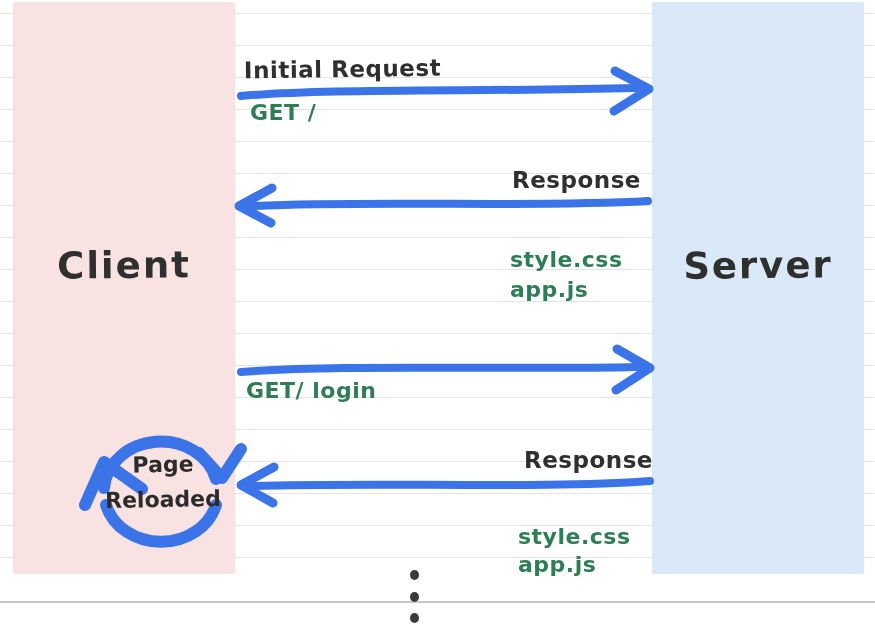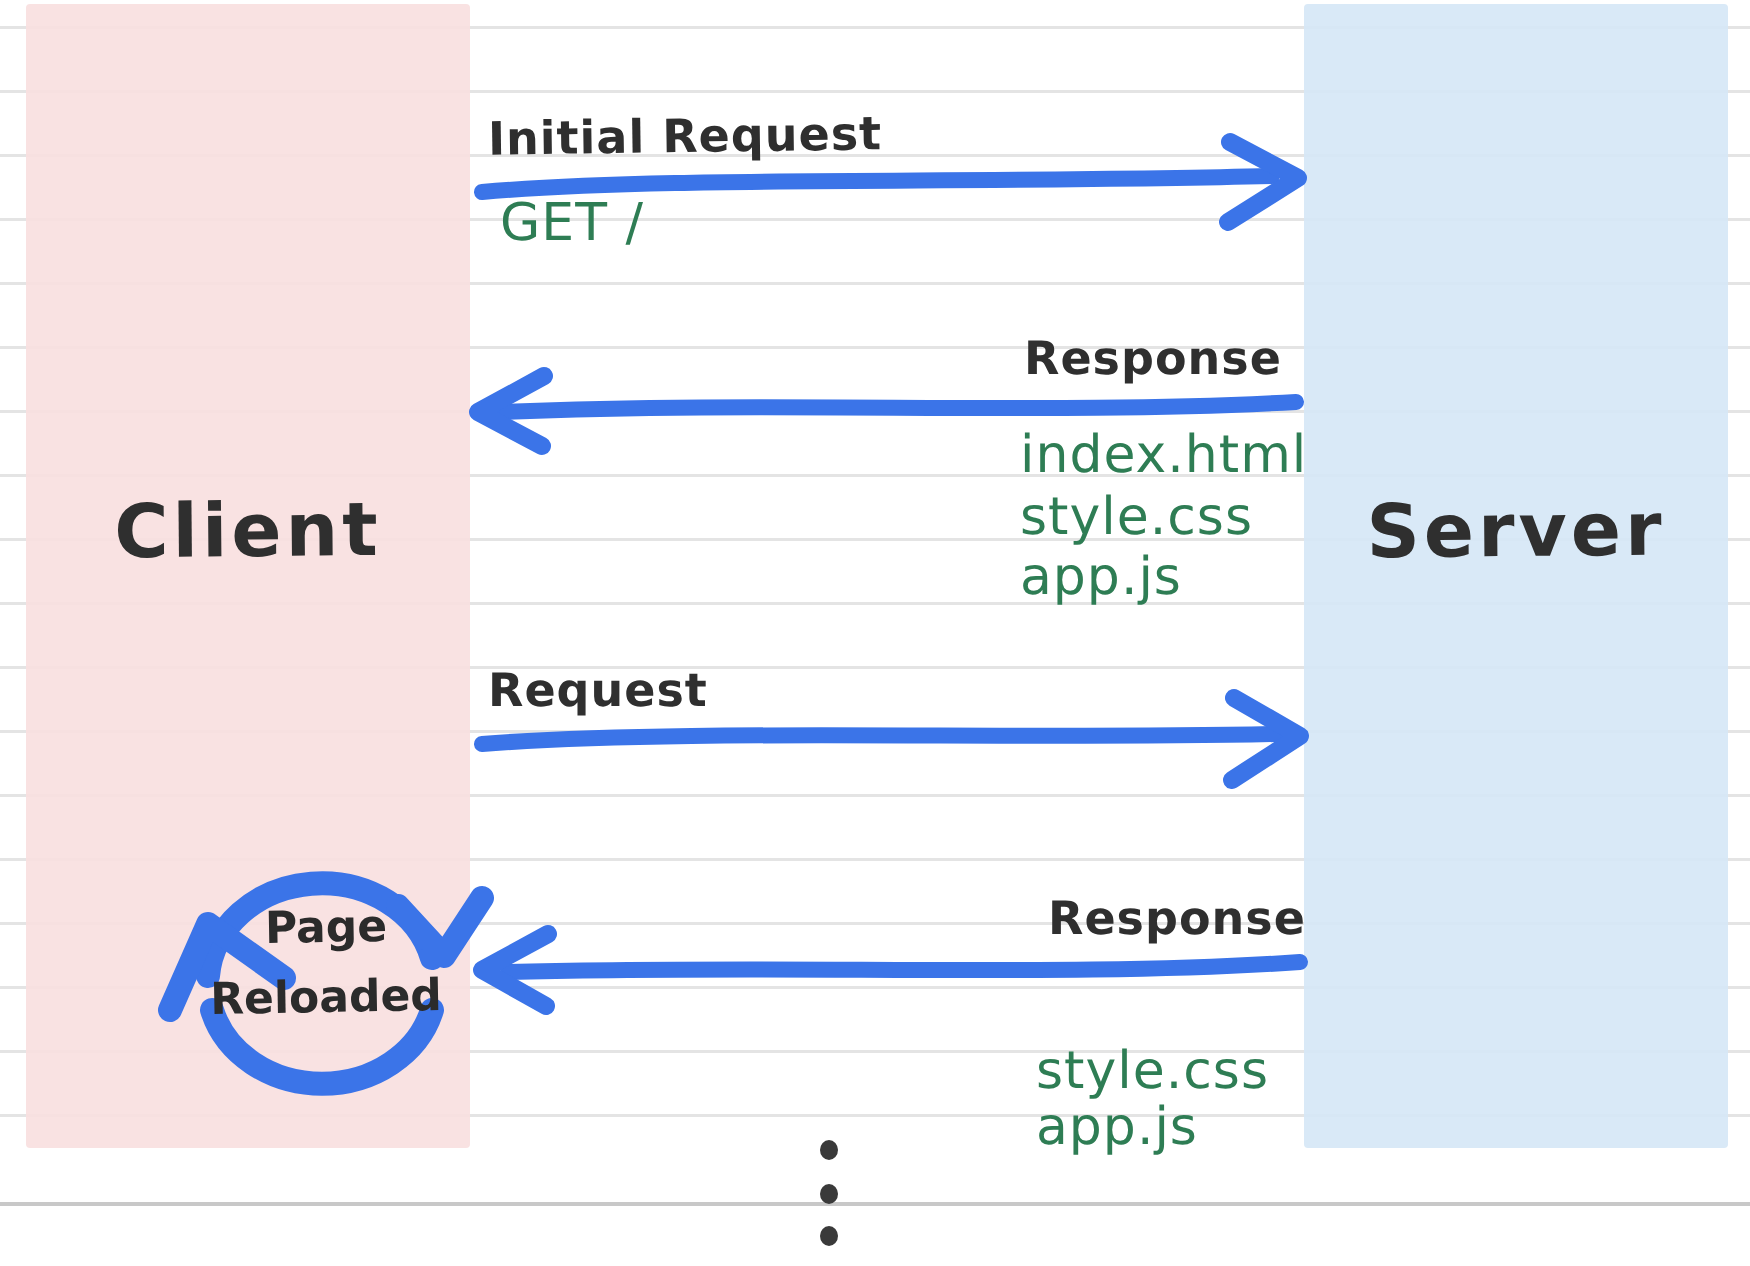--- a/index.html
+++ b/index.html
@@ -28,21 +28,21 @@
     position:absolute;top:244px;font-size:37px;font-weight:700;color:#2f2f2f;
     letter-spacing:2px;text-align:center;
   }
   #client-label{left:13px;width:222px;transform:rotate(-0.5deg);}
   #server-label{left:652px;width:212px;transform:rotate(-0.5deg);}
   .msg-label{
     position:absolute;color:#2f2f2f;font-size:23px;font-weight:700;
     letter-spacing:0.5px;white-space:nowrap;z-index:5;
   }
   .code{
-    position:absolute;color:#2e7d54;font-size:26px;font-weight:400;
+    position:absolute;color:#2e7d54;font-size:22px;font-weight:700;
     letter-spacing:0.5px;white-space:nowrap;z-index:5;line-height:31px;
   }
   #svg-layer{position:absolute;left:0;top:0;z-index:4;}
   .reload-text{
     position:absolute;color:#2b2b2b;font-size:22px;font-weight:700;
     text-align:center;z-index:6;white-space:nowrap;
   }
   .dot{
     position:absolute;width:9px;height:10px;border-radius:50%;background:#3a3a3a;z-index:5;
   }
@@ -88,25 +88,24 @@
     </g>
   </svg>
 
   <div id="client-label" class="actor-label">Client</div>
   <div id="server-label" class="actor-label">Server</div>
 
   <div class="msg-label" style="left:244px;top:56px;transform:rotate(-0.8deg);">Initial Request</div>
   <div class="code" style="left:250px;top:97px;">GET /</div>
 
   <div class="msg-label" style="left:512px;top:167px;">Response</div>
-  <div class="code" style="left:510px;top:213px;">index.html</div>
   <div class="code" style="left:510px;top:244px;">style.css</div>
   <div class="code" style="left:510px;top:274px;">app.js</div>
 
-  <div class="msg-label" style="left:244px;top:333px;">Request</div>
+  <div class="code" style="left:246px;top:375px;">GET/ login</div>
 
   <div class="msg-label" style="left:524px;top:447px;">Response</div>
   <div class="code" style="left:518px;top:521px;">style.css</div>
   <div class="code" style="left:518px;top:549px;">app.js</div>
 
   <div class="reload-text" style="left:103px;top:452px;width:120px;transform:rotate(-1deg);">Page</div>
   <div class="reload-text" style="left:103px;top:487px;width:120px;transform:rotate(-1deg);">Reloaded</div>
 
   <div class="dot" style="left:410px;top:570px;"></div>
   <div class="dot" style="left:410px;top:592px;"></div>

